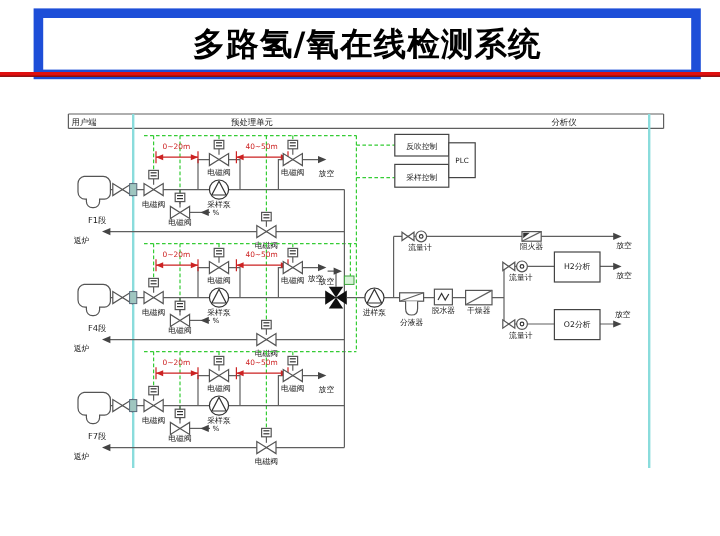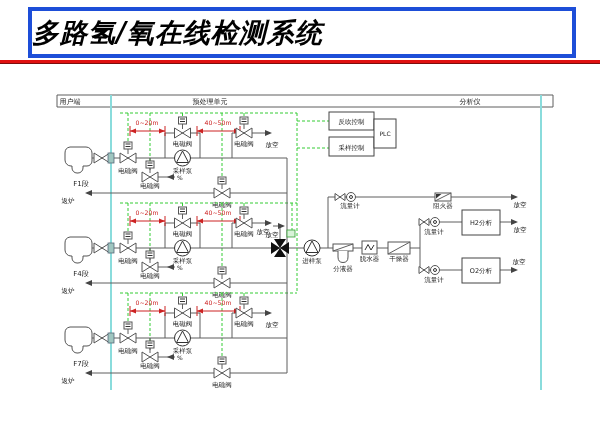--- a/index.html
+++ b/index.html
@@ -1,19 +1,19 @@
 <!DOCTYPE html>
 <html><head>
 <meta charset="utf-8">
 <style>
   html,body{margin:0;padding:0;background:#ffffff;}
   #stage{position:relative;width:600px;height:447px;background:#ffffff;overflow:hidden;
          font-family:"DejaVu Sans", sans-serif;}
   #title-box{position:absolute;left:28px;top:7px;width:540px;height:43px;
-             border:4px solid #1d4ed8;display:flex;align-items:center;justify-content:flex-start;font-style:italic;}
+             border:8px solid #1d4ed8;display:flex;align-items:center;justify-content:center;}
   #title-box .t{font-family:"DejaVu Serif","DejaVu Sans",serif;font-size:27px;font-weight:bold;
                 color:#000;letter-spacing:1px;white-space:nowrap;}
   #title-rule{position:absolute;left:0;top:60px;width:600px;height:3px;background:#e01010;
               border-bottom:1px solid #7d0d0d;}
   svg{position:absolute;left:0;top:0;}
   text{font-family:"DejaVu Sans",sans-serif;fill:#1a1a1a;}
   .lb{font-size:6.5px;}
   .lb-red{font-size:6.2px;fill:#cc2222;}
   .hd{font-size:7px;}
   .pipe{stroke:#5f5f5f;stroke-width:1;fill:none;}

